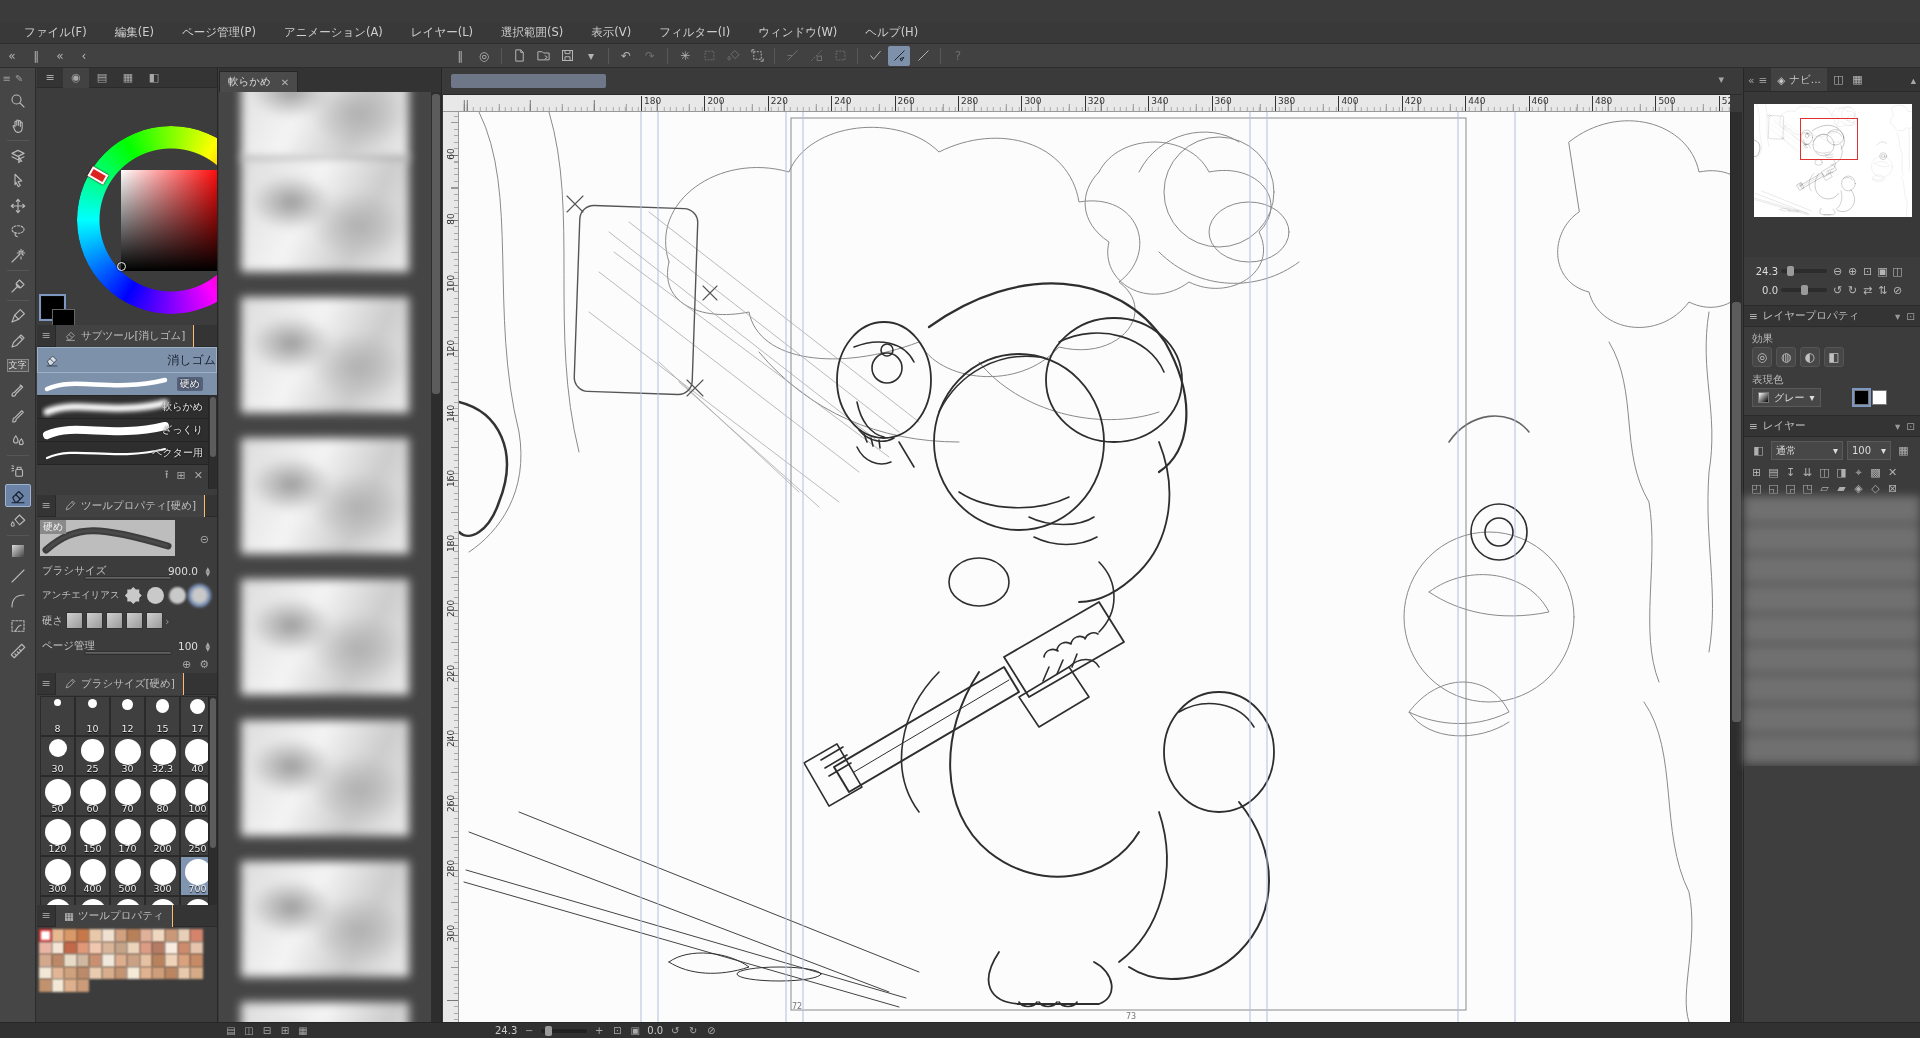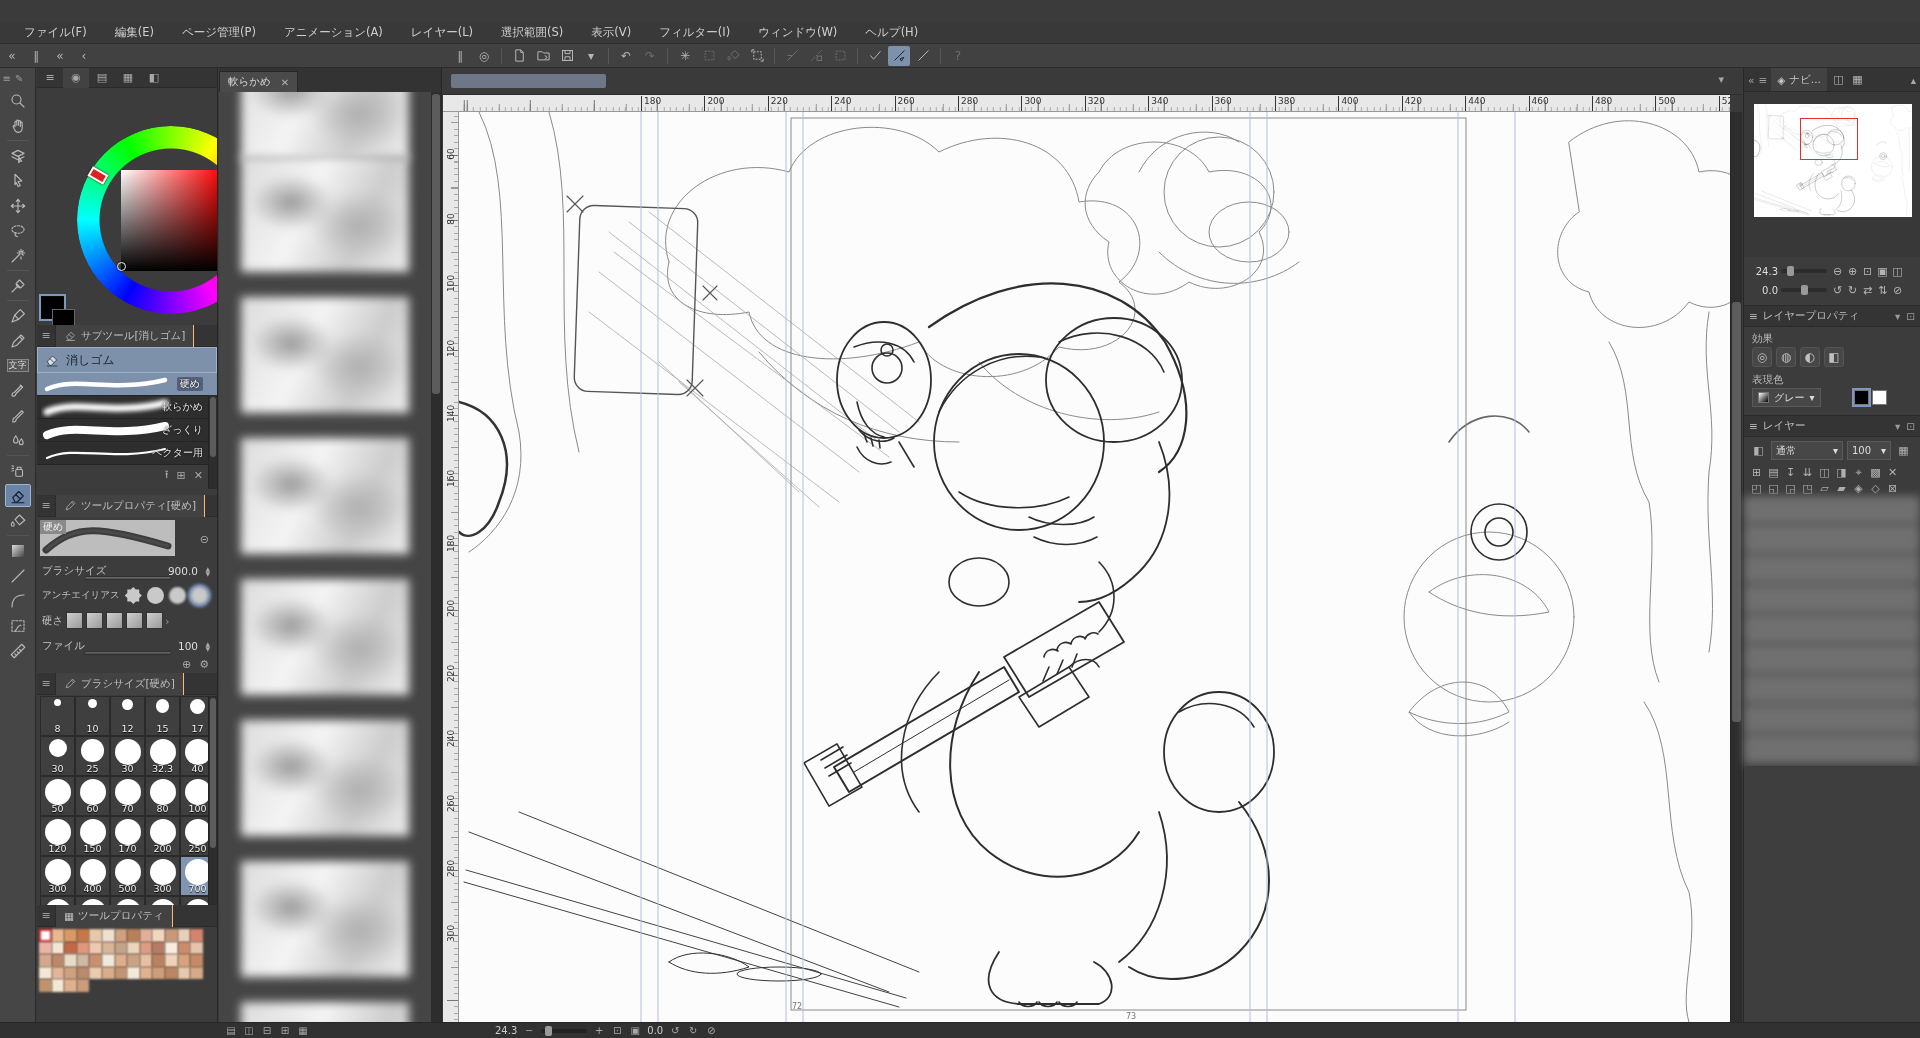--- a/index.html
+++ b/index.html
@@ -47,21 +47,21 @@
     background:conic-gradient(from 90deg,#f00,#f0f 60deg,#00f 120deg,#0ff 180deg,#0f0 240deg,#ff0 300deg,#f00 360deg);
     -webkit-mask:radial-gradient(circle,transparent 71px,#000 72px);mask:radial-gradient(circle,transparent 71px,#000 72px);}
   #huemark{position:absolute;left:52px;top:82px;width:18px;height:11px;border:2px solid #fff;background:#d22;transform:rotate(30deg);box-shadow:0 0 2px #000;}
   #svsquare{position:absolute;left:84px;top:82px;width:101px;height:101px;
     background:linear-gradient(to top,#000,rgba(0,0,0,0)),linear-gradient(to right,#fff,#f00);}
   #svmark{position:absolute;left:80px;top:174px;width:9px;height:9px;border:1.5px solid #eee;border-radius:50%;background:transparent;box-shadow:0 0 2px #000;}
   #fgswatch{position:absolute;left:4px;top:208px;width:23px;height:23px;background:#000;border:1px solid #0a0a0a;outline:2px solid #7e97c0;}
   #bgswatch{position:absolute;left:15px;top:221px;width:23px;height:23px;background:#000;border:1px solid #666;}
 
   #subtoolpanel{position:absolute;left:0;top:257px;width:100%;height:170px;}
-  .grouprow{height:26px;display:flex;align-items:center;gap:6px;background:#7e91ab;color:#16202e;font-size:12px;padding-left:6px;border:1px solid #9db0c8;}
+  .grouprow{height:26px;display:flex;align-items:center;gap:6px;background:#7e91ab;color:#16202e;font-size:12px;padding-left:6px;border:1px solid #9db0c8;justify-content:space-between;}
   .grouprow svg{width:16px;height:16px;stroke:#2a3342;fill:#d8dde6;stroke-width:1.2;}
   .strow{position:relative;height:23px;background:#2e2e2e;border-bottom:1px solid #242424;display:flex;align-items:center;}
   .strow.sel{background:#7e91ab;}
   .strow svg{position:absolute;left:4px;top:1px;width:130px;height:21px;fill:none;stroke:#fff;}
   .strow .lbl{position:absolute;right:14px;font-size:10px;color:#e8e8e8;text-shadow:0 0 2px #000;}
   .strow.sel .lbl{background:#55617a;color:#fff;padding:0 3px;border-radius:2px;}
   .stfoot{height:20px;display:flex;align-items:center;justify-content:flex-end;gap:8px;padding-right:14px;color:#a8a8a8;font-size:11px;}
   .vscroll{position:absolute;right:0;width:9px;background:#2d2d2d;border-left:1px solid #242424;}
   .vscroll .thumb{position:absolute;left:1px;right:1px;background:#5c5c5c;border-radius:3px;}
 
@@ -707,21 +707,21 @@
       <div class="proprow" style="top:114px;">
         <span>硬さ</span>
         <span class="hardbox"></span>
         <span class="hardbox"></span>
         <span class="hardbox"></span>
         <span class="hardbox"></span>
         <span class="hardbox"></span>
         <span style="margin-left:2px;color:#999;">›</span>
       </div>
       <div class="proprow" style="top:139px;">
-        <span>ファイル</span>
+        <span>ページ管理</span>
         <span class="slidetrack"></span>
         <span class="val">100</span>
         <span class="stepper">
             <span>▲</span>
             <span>▼</span>
           </span>
       </div>
       <div class="propfoot">
         <span>⊕</span>
         <span>⚙</span>

